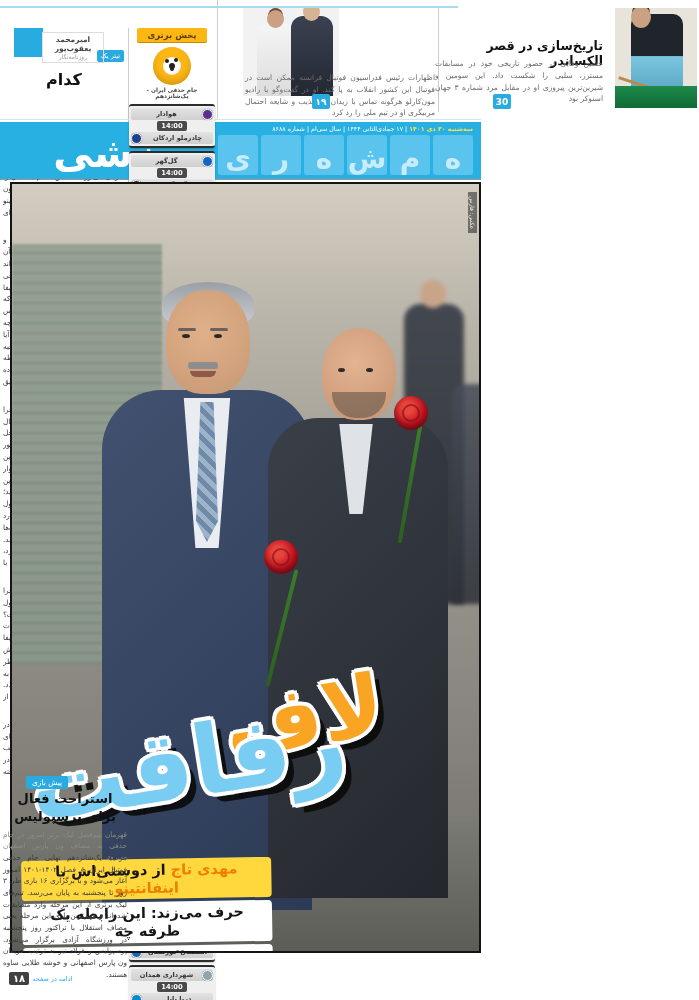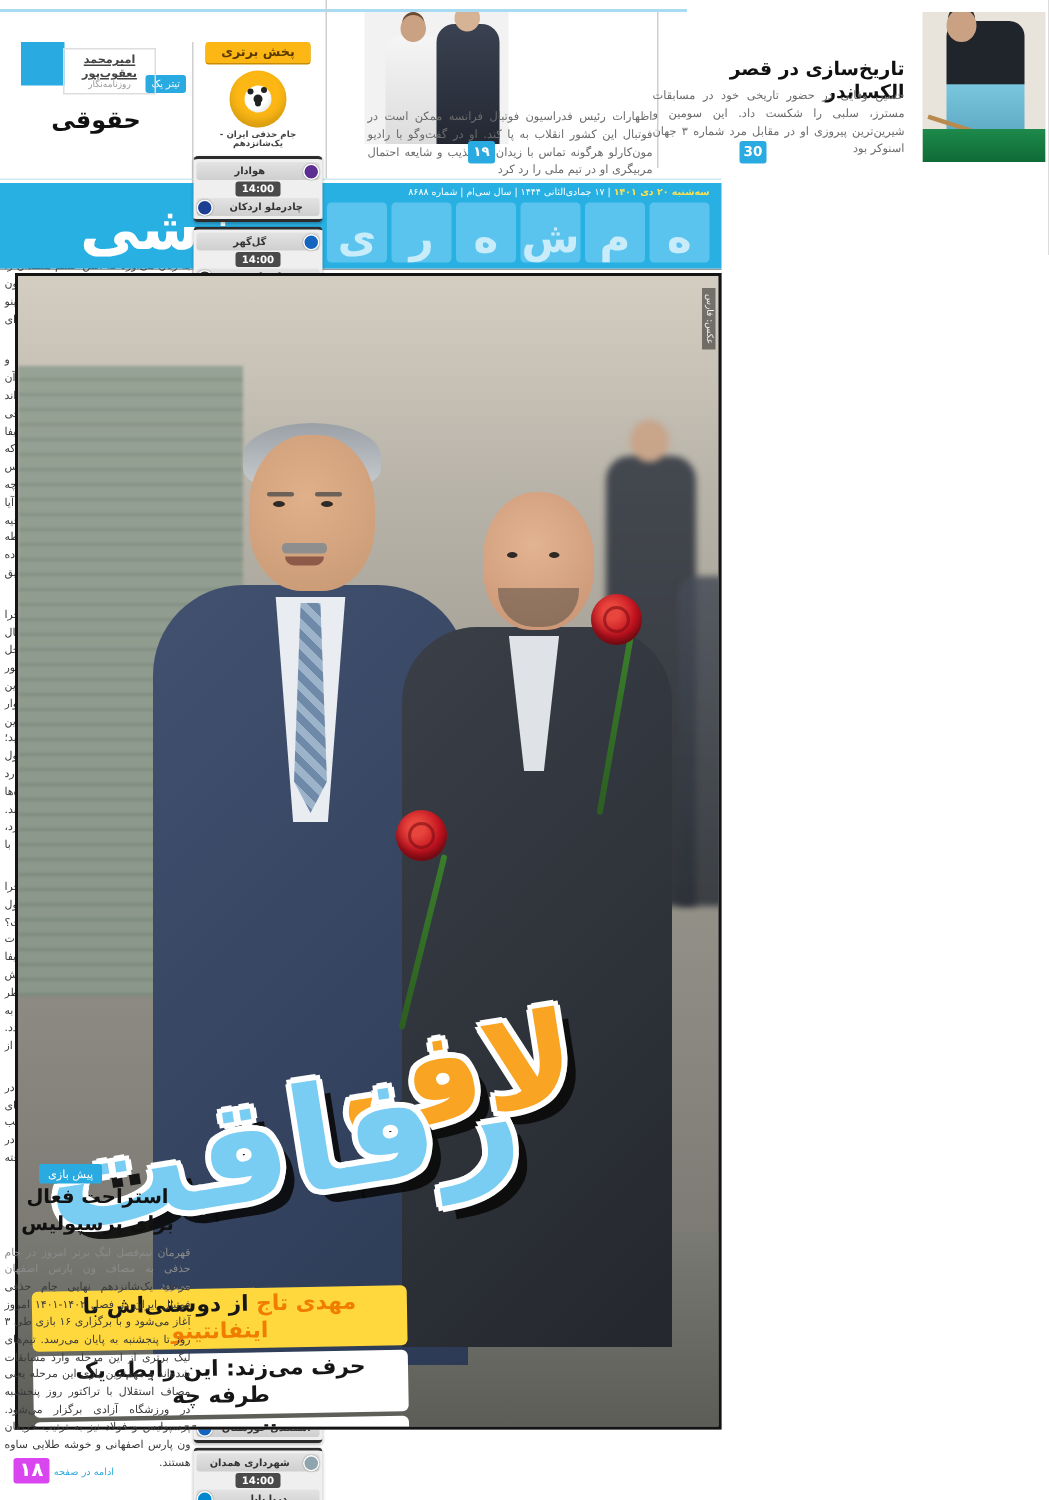--- a/index.html
+++ b/index.html
@@ -36,37 +36,37 @@
   .zid-p2:before { content:""; position:absolute; top:-13px; left:12px; width:17px; height:18px; background:#d6b394; border-radius:50%; }
   #zidane-title { top:40px; right:2px; width:92px; font-size:11.5px; line-height:1.3; }
   #zidane-body { top:66px; right:2px; width:190px; }
   #zidane-badge { top:88px; left:34px;margin-left:37px; }
 
   
   #opinion-head { position:absolute; top:26px; right:571px; left:0; height:94px; width:128px; right:auto; }
   .blue-square { position:absolute; top:2px; left:14px; width:29px; height:29px; background:#29abe2; }
   .opinion-tag { position:absolute; top:24px; right:4px; background:#29abe2; color:#fff; font-size:6.5px; padding:2px 4px; border-radius:2px; }
   .author-box { position:absolute; top:6px; right:24px; width:62px; text-align:center; border:1px solid #ddd; padding:2px 2px; }
-  .author-name { font-size:7.5px; font-weight:bold; color:#444;text-decoration:underline; }
+  .author-name { font-size:7.5px; font-weight:bold; color:#444; }
   .author-role { font-size:6px; color:#999; }
   .opinion-title1 { position:absolute; top:44px; right:0; width:128px; text-align:center; font-size:16px; font-weight:bold; color:#111; }
   .opinion-title2 { position:absolute; top:64px; right:0; width:128px; text-align:center; font-size:21px; font-weight:900; color:#29abe2; }
 
   
   #opinion-col { position:absolute; top:124px; right:572px; width:124px; height:652px; overflow:hidden; }
   #opinion-col p { font-size:7.3px; line-height:1.62; color:#3a3a3a; text-align:justify; margin-bottom:4px; }
 
   
   #preview { position:absolute; top:776px; right:572px; width:124px; height:210px; }
   .preview-tag { position:absolute; top:0; left:2px; background:#29abe2; color:#fff; font-size:7.5px; padding:2px 6px; border-radius:2px;margin-left:21px; }
   .preview-title { position:absolute; top:14px; right:0; width:124px; text-align:center; font-size:13px; font-weight:900; color:#111; line-height:1.35; }
   .preview-sub { position:absolute; top:54px; right:0; width:124px; font-size:7.2px; color:#8a8a8a; text-align:justify; line-height:1.5; }
   .preview-body { position:absolute; top:76px; right:0; width:124px; font-size:7.3px; color:#3a3a3a; text-align:justify; line-height:1.6; }
   .preview-continue { position:absolute; top:196px; left:6px; font-size:6.5px; color:#29abe2; display:flex; align-items:center; gap:3px; }
-  .continue-badge { background:#d946ef; color:#fff; font-size:13px; font-weight:bold; padding:1px 4px; border-radius:2px; }
+  .continue-badge { background:#404040; color:#fff; font-size:10px; font-weight:bold; padding:1px 4px; border-radius:2px; }
 
   
   #masthead { position:absolute; top:122px; right:0; left:0; width:481px; right:auto; left:0; }
   #masthead { left:0; width:481px; height:57px; background:#29b0e3; }
   .dateline { position:absolute; top:3px; right:8px; font-size:6.3px; color:#fff; }
   .dateline .d-date { color:#ffe14d; font-weight:bold; }
   .logo-row { position:absolute; top:12px; right:8px; left:8px; height:42px; display:flex; flex-direction:row; align-items:center; justify-content:flex-start; gap:4px; }
   .logo-tiles { display:flex; flex-direction:row; gap:3px; }
   .logo-tile { width:40px; height:40px; background:#5ac4ee; color:#c9ecfa; font-size:28px; font-weight:900; display:flex; align-items:flex-end; justify-content:center; border-radius:3px; line-height:1.1; }
   .logo-script { color:#ffffff; font-size:40px; font-weight:900; letter-spacing:-2px; transform:translateY(-2px); margin-right:10px; }
@@ -181,21 +181,21 @@
     <div class="page-badge" id="zidane-badge">۱۹</div>
   </div>
 
   <div id="opinion-head" style="left:0; right:auto;">
     <div class="blue-square"></div>
     <div class="opinion-tag">تیتر یک</div>
     <div class="author-box">
       <div class="author-name">امیرمحمد یعقوب‌پور</div>
       <div class="author-role">روزنامه‌نگار</div>
     </div>
-    <div class="opinion-title1">حقوقی</div>
+    <div class="opinion-title1">کدام</div>
   </div>
 
   <div id="opinion-col">
       <p>در اوج ناخشنودی افکار عمومی از تحریف نام «خلیج‌فارس» که در تورنمنت عربی رخ داده و البته رئیس فیفا عامدانه آن را انکار کرده است، مهدی تاج جملاتی به زبان می‌آورد که آتش خشم منتقدان را شعله‌ورتر می‌کند. رئیس فدراسیون فوتبال ایران گفته: «دوستی‌ام با اینفانتینو سر جای خودش، اما نمی‌توانم در ماجرای خلیج‌فارس بی‌تفاوت بنشینم.»</p>
       <p>حالا بگذریم از اینکه اوج اعتراض و واکنش فدراسیون به این اتفاق تلخ آن است که یک بیانیه مختصر منتشر کرده‌اند و قرار است اسناد و مدارک تاریخی مربوط به نام «خلیج‌فارس» را به فیفا بفرستند. پرسش مهم‌تر این است که اساساً دوستی مورد اشاره تاج با رئیس فیفا به چه کار فوتبال ایران آمده؟ به چه دردی می‌خورد و چقدر حقیقی است؟ آیا تا به حال از این رابطه چیزی جز توجیه رفاقت نصیب فوتبال شده؟ آیا رابطه مطرح‌شده از سوی او صرفاً یک جاده یک‌طرفه و مایه دردسر نیست؟ مصادیق موجود که این‌طور حکایت می‌کنند.</p>
       <p>اگر تاج و اینفانتینو رفیق هستند، پس چرا سال‌هاست پاداش‌های بازی‌های فوتبال ایران در فیفا بلوکه است و به داخل نمی‌رسد؟ البته می‌دانیم که این کشور تحت تحریم‌های بین‌المللی است و این مسئله کار مبادلات بانکی را دشوار می‌کند، اما طبیعتاً خاصیت رفاقت این است که در چنین شرایطی به کار بیاید؛ در حالی که فدراسیون فوتبال بعضاً پول پرداخت حق عضویت سالانه را هم ندارد و وصول مطالبات نیمه‌وقت باشگاه‌ها نمی‌تواند بخشی از این گره را باز کند. اگر تاج چنین ضریب نفوذی در فیفا ندارد، پس چرا ژست می‌گیرد و از «دوستی» با اینفانتینو حرف می‌زند؟</p>
       <p>اگر تاج و اینفانتینو رفیق هستند، پس چرا پروسه ورود VAR به ایران این‌همه طول کشیده و با دشواری مواجه شده است؟ می‌دانیم که فدراسیون باید این تجهیزات را از یکی از شرکت‌های مورد تأیید فیفا خریداری کند، اما کار به‌درستی پیش نمی‌رود. بخشی از این نقصان به‌خاطر کمبودهای مالی است و بخشی دیگر به روابط نامطلوب بین‌المللی برمی‌گردد. نمی‌شود به تاج گفت یک تماس بگیرد و از فیفا در این مورد کمک بخواهد؟</p>
       <p>اگر این رفاقت واقعی است، چرا در ماجرای انتخاب داوران و کرسی‌های بین‌المللی هیچ امتیاز ویژه‌ای نصیب فوتبال ایران نشده است؟ چرا در بزنگاه‌های حساس، از حق میزبانی گرفته تا پرونده‌های حقوقی، صدای این دوستی به گوش نمی‌رسد و تنها در قاب عکس‌های یادگاری و گل‌های رز دیده می‌شود؟</p>
     </div>
 

